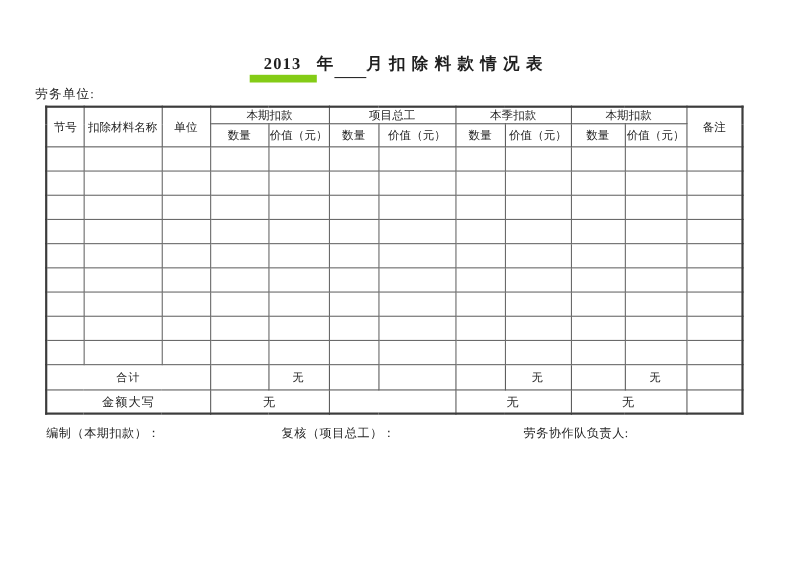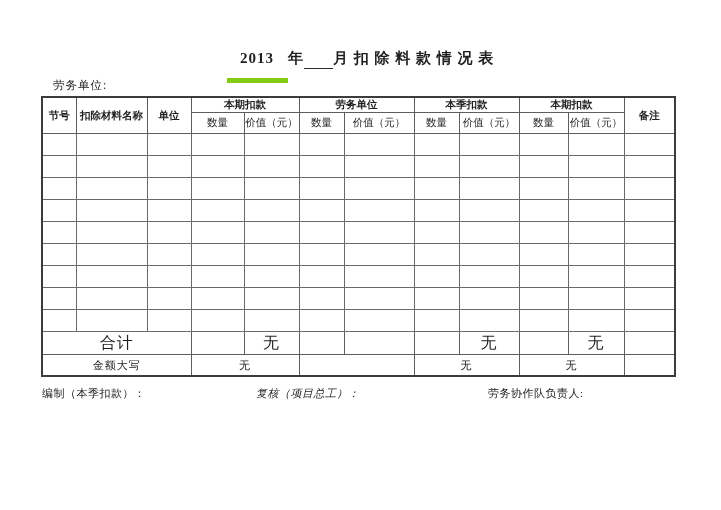--- a/index.html
+++ b/index.html
@@ -10,51 +10,51 @@
     font-family: "Liberation Serif", "DejaVu Serif", serif;
     color: #1f1f1f;
     overflow: hidden;
   }
   .doc-title {
     position: absolute; top: 49px; left: 0; width: 100%;
     text-align: center;
     font-size: 15px; font-weight: bold; letter-spacing: 1px;
     white-space: pre;
   }
-  .doc-title .u-year { border-bottom: 5px solid #84cc16; padding: 0 14px 12px 13px; }
+  .doc-title .u-year { border-bottom: 7px solid #84cc16; padding: 0 14px 1px 13px; }
   .doc-title .u-blank {
     display: inline-block; width: 29px; height: 14px;
     border-bottom: 1px solid #2a2a2a; vertical-align: bottom;
   }
   .unit-label {
-    position: absolute; top: 78px; left: 53px;
+    position: absolute; top: 78px; left: 32px;
     font-size: 11.5px; letter-spacing: 1px;
   }
   table.deduct {
     position: absolute; top: 96px; left: 41px;
     width: 633px;
     border-collapse: collapse; table-layout: fixed;
     border: 2px solid #3c3c3c;
   }
   table.deduct th, table.deduct td {
     border: 1px solid #5e5e5e;
     font-weight: normal;
     font-size: 10.5px;
     text-align: center; vertical-align: middle;
     padding: 0; overflow: hidden; white-space: nowrap;
   }
-  thead tr.group-row th { height: 13px; font-weight: bold; }
+  thead tr.group-row th { height: 13px; }
   thead tr.sub-row th { height: 20px; }
   tbody.data-body td { height: 21px; border-color: #6a6a6a; }
-  tbody.foot-body td.total-cell { height: 22px; font-size: 16px; letter-spacing: 1px; }
+  tbody.foot-body td.total-cell { height: 22px; font-size: 10px; letter-spacing: 1px; }
   tbody.foot-body td.words-cell { height: 20px; font-size: 11px; letter-spacing: 1px; font-family: Liberation Serif, serif; }
   .footer-label { position: absolute; top: 386px; font-size: 11px; letter-spacing: 0.5px; }
   .footer-prepared { left: 42px; }
-  .footer-reviewed { left: 256px; font-style: italic; }
-  .footer-leader { left: 488px; }
+  .footer-reviewed { left: 256px; }
+  .footer-leader { left: 476px; }
 </style>
 </head>
 <body>
 
 <div class="doc-title"><span class="u-year">2013</span><span>年</span><span class="u-blank"></span><span>月</span><span> </span><span>扣 除 料 款 情 况 表</span></div>
 
 <div class="unit-label">劳务单位:</div>
 
 <table class="deduct">
   <colgroup>
@@ -70,21 +70,21 @@
     <col style="width:49px">
       <col style="width:56px">
     <col style="width:51px">
   </colgroup>
   <thead>
     <tr class="group-row">
       <th rowspan="2">节号</th>
       <th rowspan="2">扣除材料名称</th>
       <th rowspan="2">单位</th>
       <th colspan="2">本期扣款</th>
-      <th colspan="2">劳务单位</th>
+      <th colspan="2">项目总工</th>
       <th colspan="2">本季扣款</th>
       <th colspan="2">本期扣款</th>
       <th rowspan="2">备注</th>
     </tr>
     <tr class="sub-row">
       <th>数量</th>
       <th>价值（元）</th>
       <th>数量</th>
       <th>价值（元）</th>
       <th>数量</th>
@@ -238,15 +238,15 @@
       <td class="words-cell" colspan="3">金额大写</td>
       <td class="words-cell" colspan="2">无</td>
       <td class="words-cell" colspan="2"></td>
       <td class="words-cell" colspan="2">无</td>
       <td class="words-cell" colspan="2">无</td>
       <td class="words-cell"></td>
     </tr>
   </tbody>
 </table>
 
-<div class="footer-label footer-prepared">编制（本季扣款）：</div>
+<div class="footer-label footer-prepared">编制（本期扣款）：</div>
 <div class="footer-label footer-reviewed">复核（项目总工）：</div>
 <div class="footer-label footer-leader">劳务协作队负责人:</div>
 
 </body></html>

